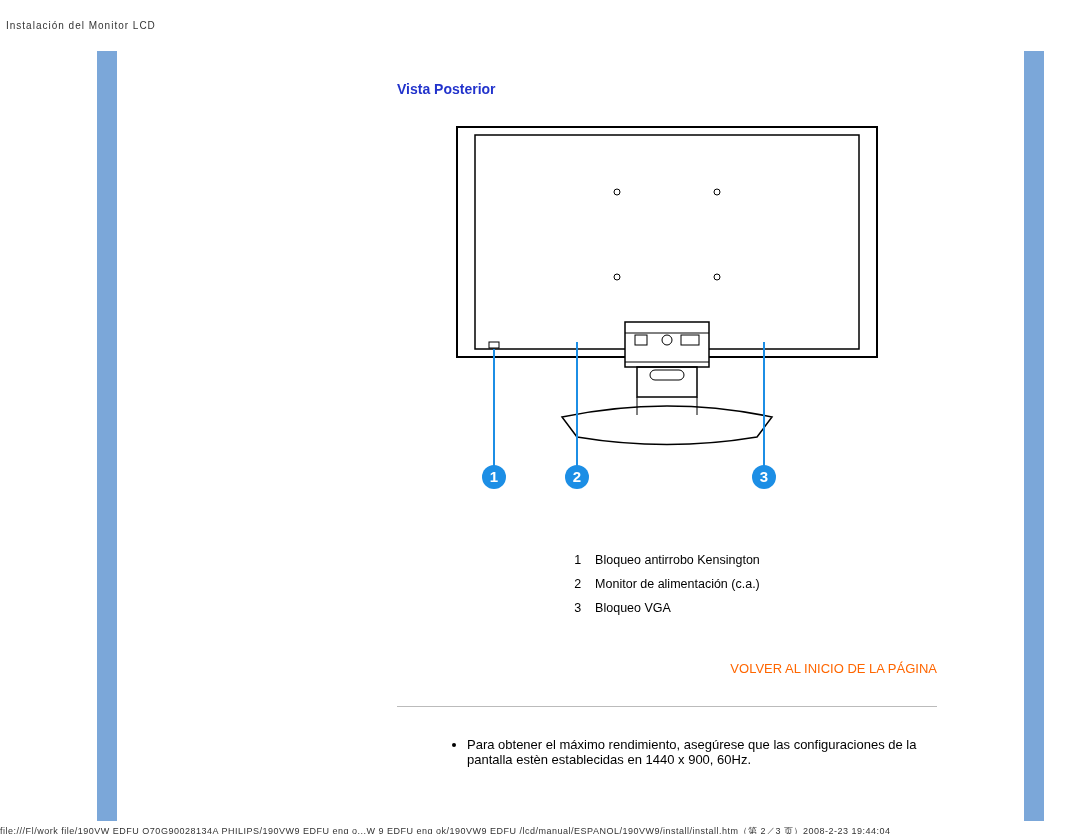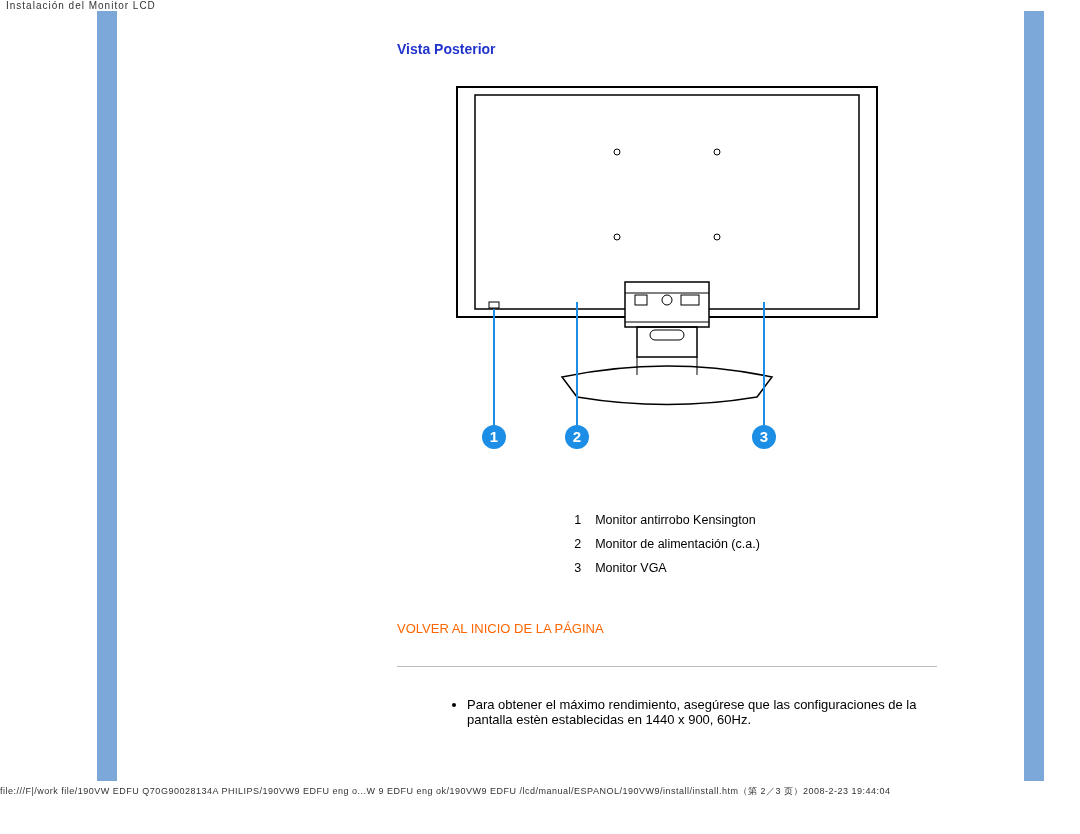--- a/index.html
+++ b/index.html
@@ -4,21 +4,21 @@
 <style>
   body {
     margin: 0;
     font-family: Arial, sans-serif;
     font-size: 13px;
     color: #000;
     background: #fff;
   }
   .header-text {
     font-size: 10px;
-    padding: 0 6px;
+    padding: 20px 6px;
     color: #333;
     letter-spacing: 1px;
   }
   .page {
     display: flex;
     width: 100%;
     gap: 47px;
   }
   .left-bar {
     width: 50px;
@@ -54,21 +54,21 @@
     width: 540px;
     margin: 0 auto;
     display:block;
   }
   .legend-table {
     margin: 30px auto 40px auto;
     font-size: 12.5px;
   }
   .legend-table td { padding: 4px 6px; vertical-align: top; }
   .return-link {
-    text-align: left;
+    text-align: right;
     color: #ff6600;
     font-size: 13px;
     margin: 30px 0;
   }
   .hr {
     border:none;
     border-top:1px solid #bbb;
     margin: 30px 0;
   }
   .note-list {
@@ -133,29 +133,29 @@
       <circle cx="180" cy="360" r="12" fill="#1C8EE5"></circle>
       <text x="180" y="365" text-anchor="middle" fill="#fff" font-size="15" font-weight="bold">2</text>
       <circle cx="367" cy="360" r="12" fill="#1C8EE5"></circle>
       <text x="367" y="365" text-anchor="middle" fill="#fff" font-size="15" font-weight="bold">3</text>
     </svg>
 
     <table class="legend-table">
       <tbody>
           <tr>
         <td>1</td>
-        <td>Monitor antirrobo Kensington</td>
+        <td>Bloqueo antirrobo Kensington</td>
       </tr>
       <tr>
         <td>2</td>
         <td>Monitor de alimentación (c.a.)</td>
       </tr>
       <tr>
         <td>3</td>
-        <td>Monitor VGA</td>
+        <td>Bloqueo VGA</td>
       </tr>
     </tbody>
       </table>
 
     <div class="return-link">VOLVER AL INICIO DE LA PÁGINA</div>
 
     <hr class="hr">
 
 
     <ul class="note-list">

